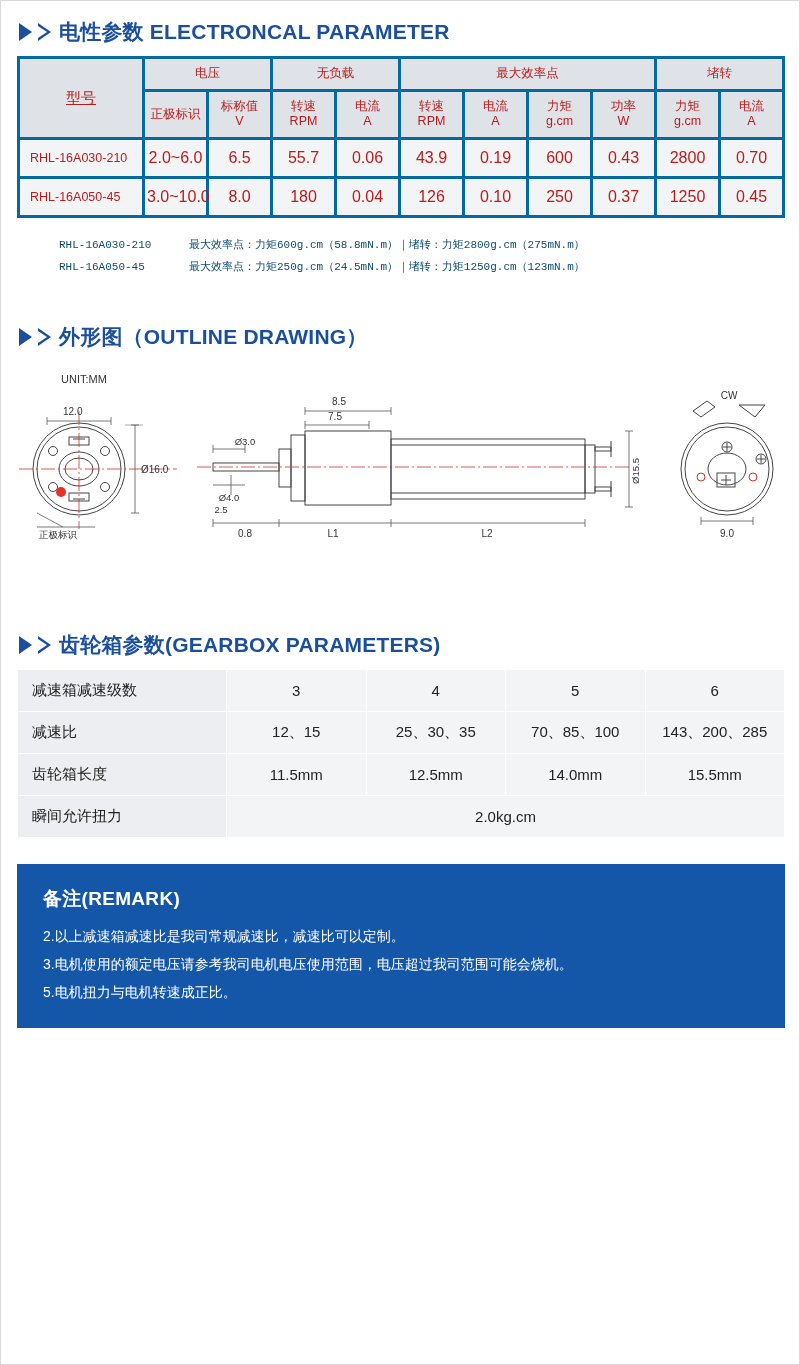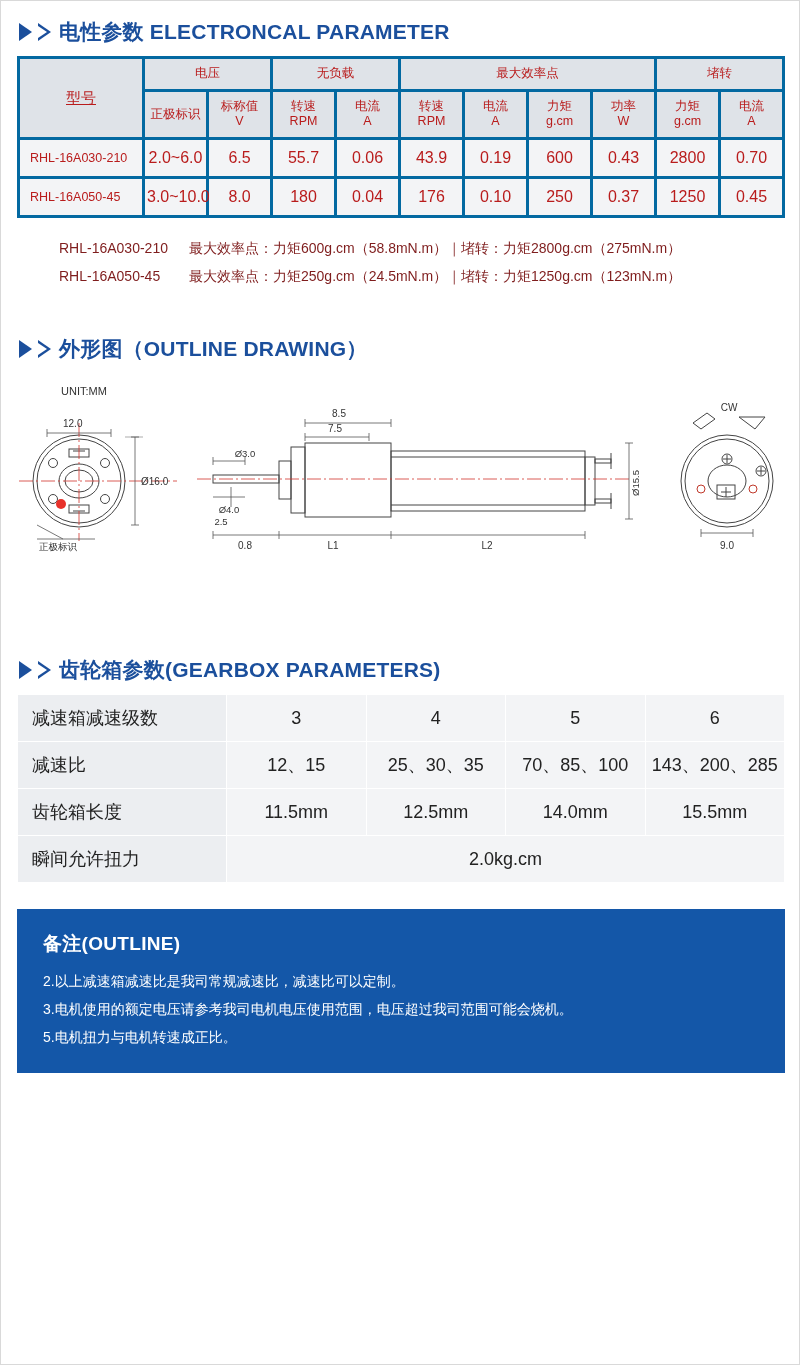--- a/index.html
+++ b/index.html
@@ -97,24 +97,25 @@
     text-align: left;
     padding-left: 10px;
     font-size: 12.5px;
   }
 
   .notes {
     margin: 16px 0 0 0;
     padding-left: 42px;
   }
   .note-line {
-    color: #7f1d1d;
-    font-size: 14px;
+    color: #0c4a6e;
+    font-size: 11px;
     line-height: 2.0;
     white-space: nowrap;
+    font-family: Liberation Mono, monospace;
   }
   .note-line .mdl {
     display: inline-block;
     min-width: 130px;
   }
 
   
   .drawing-wrap {
     width: 768px;
     height: 230px;
@@ -126,21 +127,21 @@
   
   table.gear {
     border-collapse: collapse;
     width: 768px;
     table-layout: fixed;
     margin-top: 4px;
   }
   table.gear td {
     border: 1px solid #ffffff;
     background: #f3f4f6;
-    font-size: 18px;
+    font-size: 15px;
     color: #222;
     text-align: center;
     padding: 11px 4px;
   }
   table.gear td.lbl {
     text-align: left;
     padding-left: 14px;
     background: #eceef1;
     width: 190px;
   }
@@ -212,21 +213,21 @@
         <td>0.43</td>
         <td>2800</td>
         <td>0.70</td>
       </tr>
       <tr>
         <td class="first">RHL-16A050-45</td>
         <td>3.0~10.0</td>
         <td>8.0</td>
         <td>180</td>
         <td>0.04</td>
-        <td>176</td>
+        <td>126</td>
         <td>0.10</td>
         <td>250</td>
         <td>0.37</td>
         <td>1250</td>
         <td>0.45</td>
       </tr>
     </tbody>
   </table>
 
   <div class="notes">
@@ -366,21 +367,21 @@
       <text x="710" y="176" font-size="10" fill="#333" font-family="'Liberation Sans',sans-serif" text-anchor="middle">9.0</text>
 
       <g fill="none" stroke="#444" stroke-width="1">
         <path d="M676 50 L690 40 L698 46 L684 56 Z"></path>
         <path d="M722 44 L748 44 L738 56 Z"></path>
       </g>
       <text x="712" y="38" font-size="10" fill="#333" font-family="'Liberation Sans',sans-serif" text-anchor="middle">CW</text>
     </svg>
   </div>
 
-  <div class="sect-head" style="margin-top:54px">
+  <div class="sect-head" style="margin-top:41px">
     <span class="tri"></span>
     <span class="tri-outline"></span>
     <span class="sect-title">齿轮箱参数(GEARBOX PARAMETERS)</span>
   </div>
 
   <table class="gear">
     <tbody>
       <tr>
         <td class="lbl">减速箱减速级数</td>
         <td>3</td>
@@ -403,19 +404,19 @@
         <td>15.5mm</td>
       </tr>
       <tr>
         <td class="lbl">瞬间允许扭力</td>
         <td colspan="4">2.0kg.cm</td>
       </tr>
     </tbody>
   </table>
 
   <div class="remark">
-    <h3>备注(OUTLINE)</h3>
+    <h3>备注(REMARK)</h3>
     <p>2.以上减速箱减速比是我司常规减速比，减速比可以定制。</p>
     <p>3.电机使用的额定电压请参考我司电机电压使用范围，电压超过我司范围可能会烧机。</p>
     <p>5.电机扭力与电机转速成正比。</p>
   </div>
 
 </div>
 
 </body></html>

